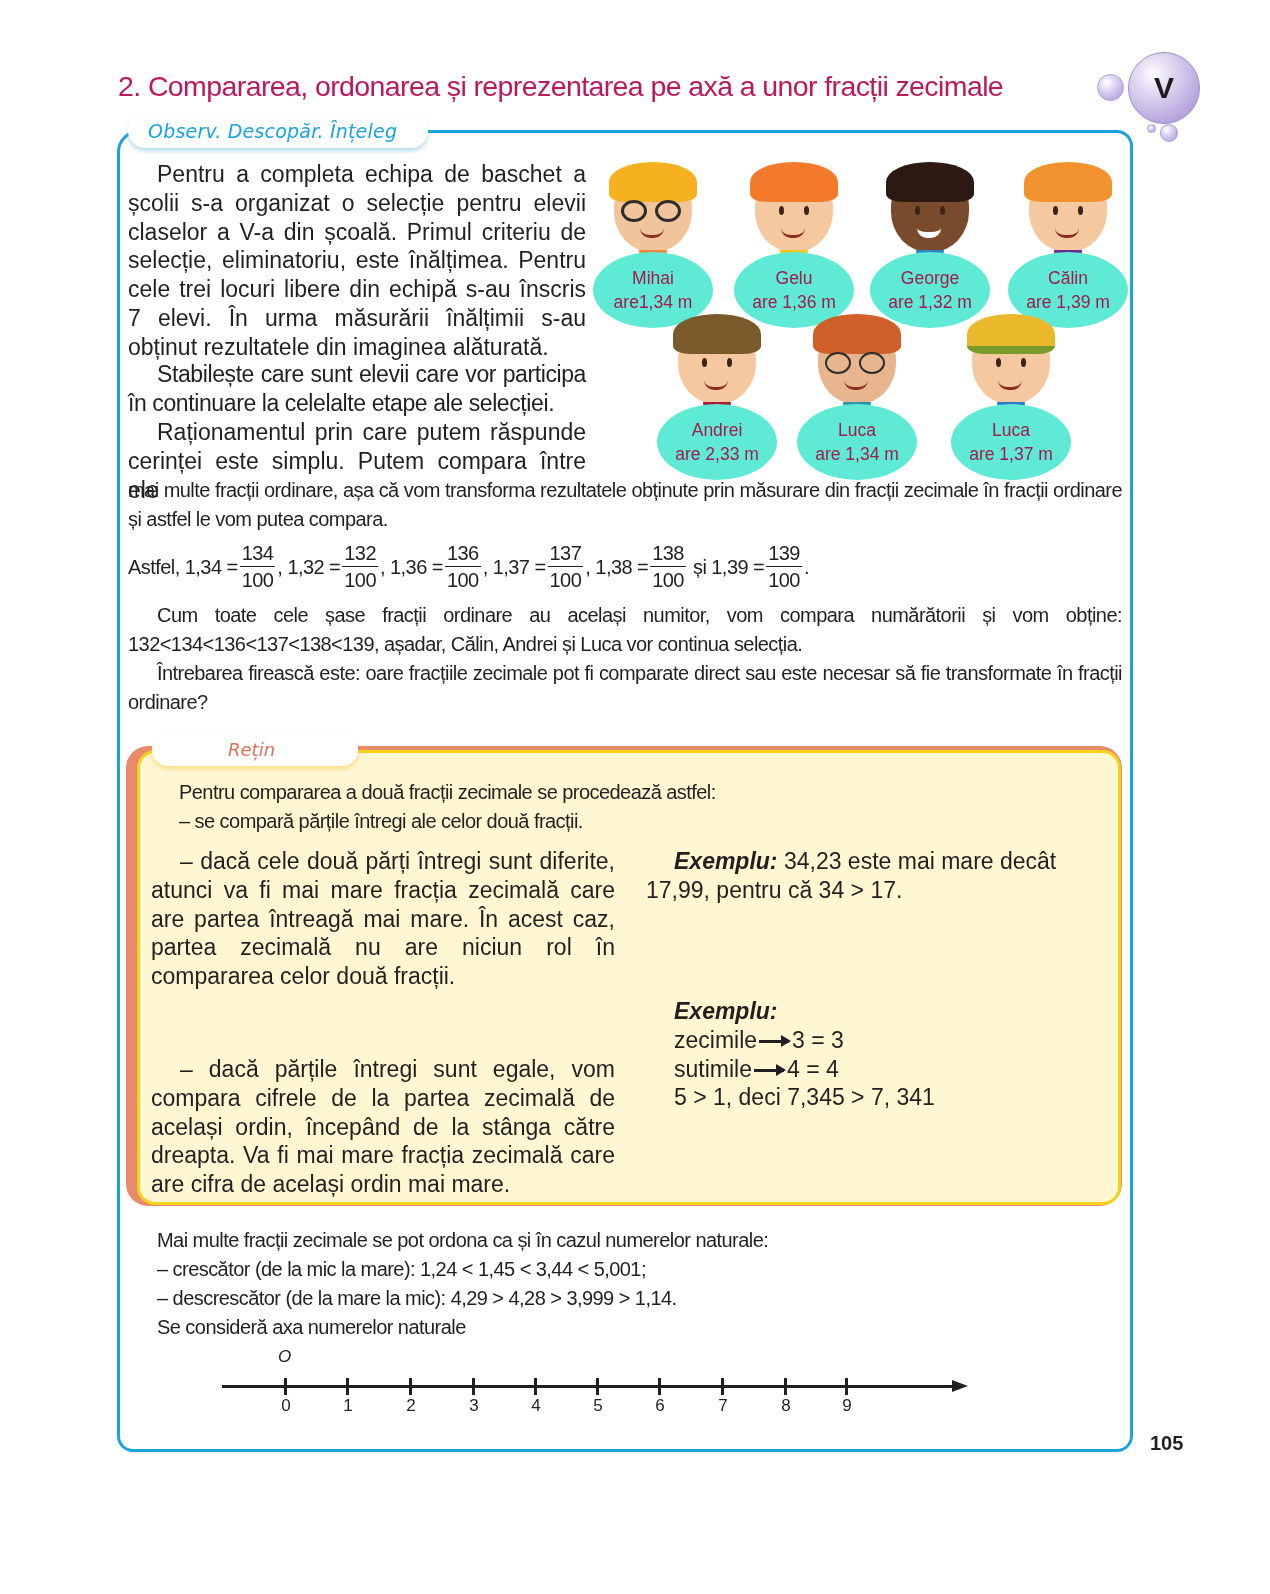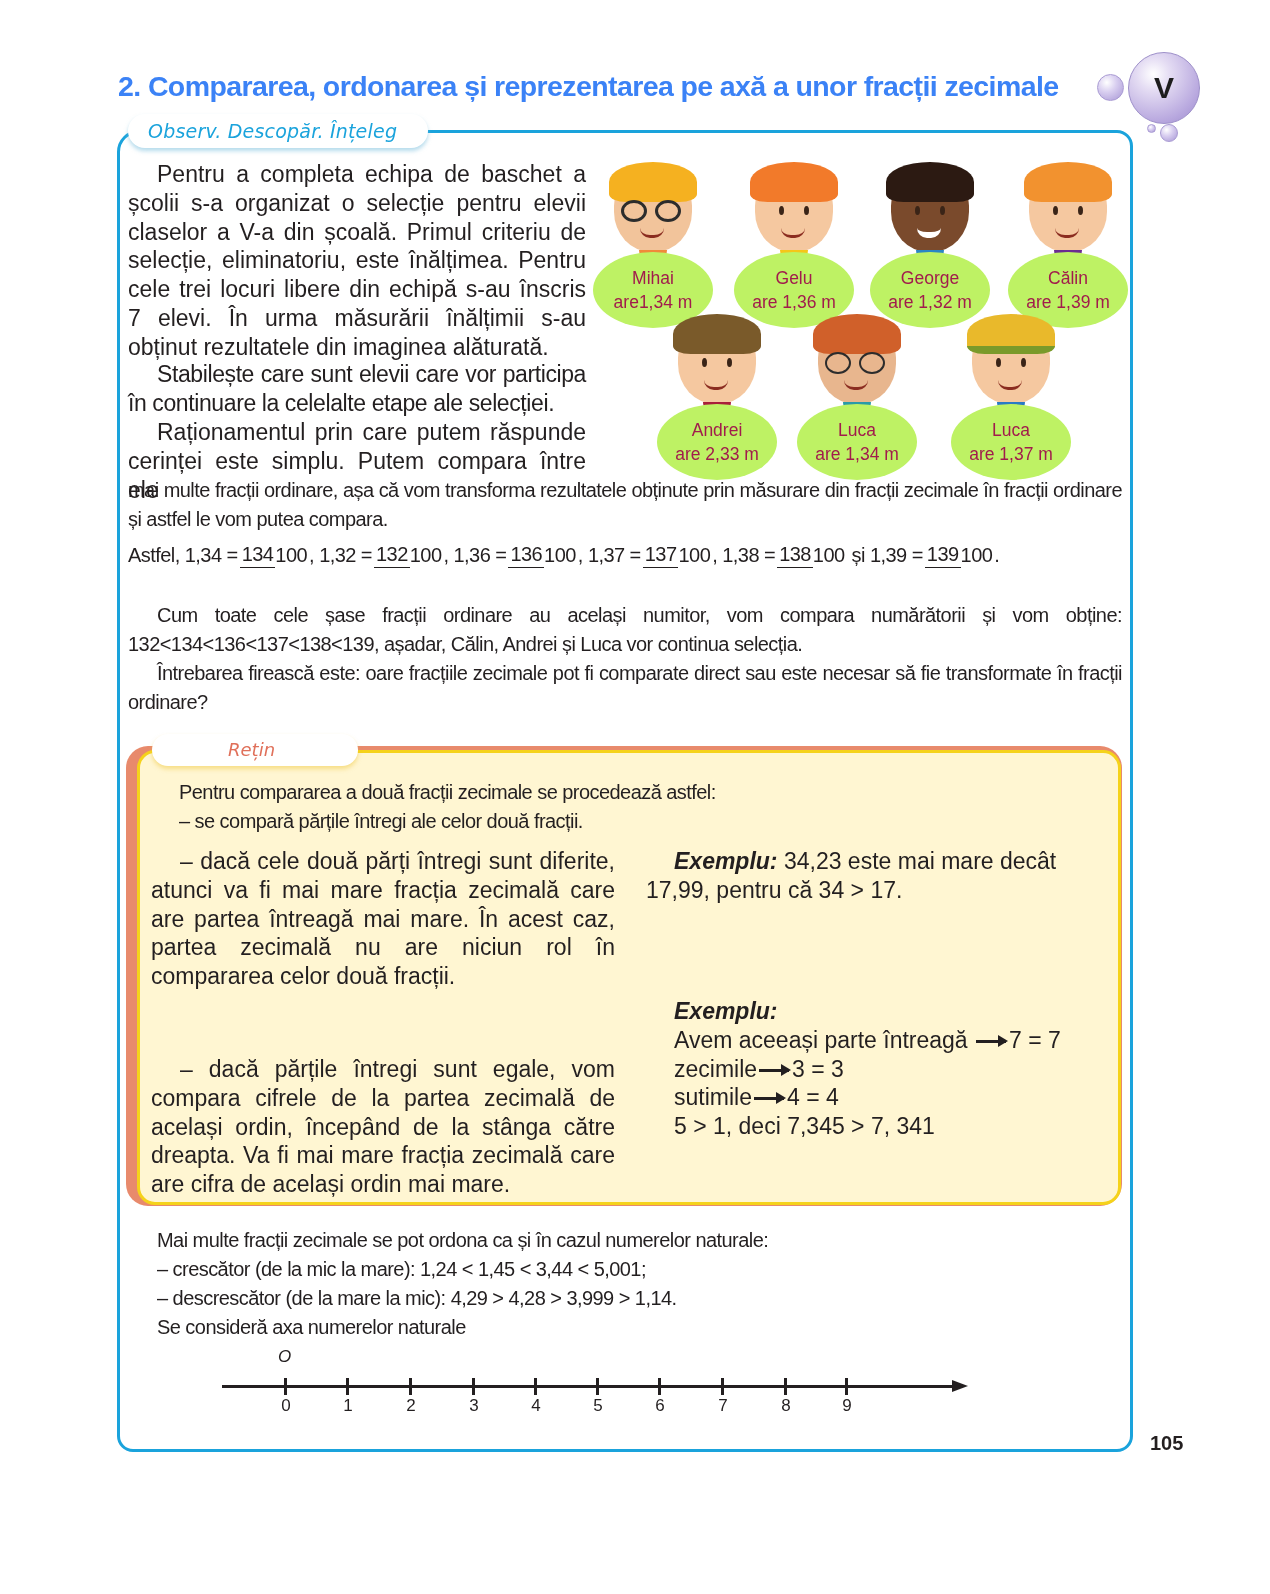--- a/index.html
+++ b/index.html
@@ -1,21 +1,21 @@
 <!DOCTYPE html>
 <html><head>
 <meta charset="utf-8">
 <style>
   * { box-sizing: border-box; margin: 0; padding: 0; }
   html, body { width: 1270px; height: 1594px; background: #ffffff; }
   body { position: relative; font-family: "Liberation Sans", "DejaVu Sans", sans-serif; color: #231f20; overflow: hidden; }
 
   .page-title {
     position: absolute; left: 118px; top: 70px;
-    font-size: 28.5px; font-weight: bold; letter-spacing: -0.6px; color: #3b82f6;
+    font-size: 28.5px; font-weight: normal; letter-spacing: -0.6px; color: #be185d;
     font-family: "Liberation Sans", sans-serif;
   }
 
   
   .bubble-big {
     position: absolute; left: 1128px; top: 52px; width: 72px; height: 72px; border-radius: 50%;
     background: radial-gradient(circle at 35% 30%, #ffffff 0%, #e4dcf3 25%, #b9a9df 70%, #9c89cd 100%);
     border: 1px solid #9d8fc9;
     display: flex; align-items: center; justify-content: center;
   }
@@ -52,25 +52,25 @@
   }
   .kid .hair {
     position: absolute; left: 16px; top: -6px; width: 88px; height: 40px; border-radius: 50% 50% 20% 20%;
   }
   .kid .eye { position: absolute; top: 38px; width: 5px; height: 9px; background: #3a2417; border-radius: 50%; }
   .kid .mouth { position: absolute; left: 47px; top: 60px; width: 24px; height: 10px; border-bottom: 3px solid #8b2d20; border-radius: 0 0 14px 14px; }
   .kid .glasses { position: absolute; top: 32px; width: 26px; height: 22px; border: 3px solid #2c2c2c; border-radius: 50%; }
   .kid .collar { position: absolute; left: 46px; top: 82px; width: 28px; height: 12px; border-radius: 0 0 12px 12px; }
   .kid .label {
     position: absolute; left: 0; top: 84px; width: 120px; height: 76px; border-radius: 50%;
-    background: #bef264; display: flex; flex-direction: column; align-items: center; justify-content: center;
+    background: #5eead4; display: flex; flex-direction: column; align-items: center; justify-content: center;
     color: #a11c4c; font-size: 17.5px; line-height: 24px;
   }
 
-  .frac { display: inline-flex; flex-direction: row; align-items: center; vertical-align: middle; margin: 0 2px; line-height: 26px; position: relative; top: -2px; }
+  .frac { display: inline-flex; flex-direction: column; align-items: center; vertical-align: middle; margin: 0 2px; line-height: 26px; position: relative; top: -2px; }
   .frac .num { border-bottom: 1.5px solid #231f20; padding: 0 2px; }
 
   
   .retin-back {
     position: absolute; left: 126px; top: 746px; width: 996px; height: 460px;
     background: #e88a6c; border-radius: 22px;
   }
   .retin-box {
     position: absolute; left: 137px; top: 750px; width: 984px; height: 455px;
     background: #fff6d2; border: 3px solid #f5d21b; border-radius: 18px;
@@ -244,21 +244,20 @@
 
 <div class="txt narrow" style="left:179px; top:778px; width:900px;">Pentru compararea a două fracții zecimale se procedează astfel:</div>
 <div class="txt narrow" style="left:179px; top:807px; width:900px;">– se compară părțile întregi ale celor două fracții.</div>
 
 <div class="txt justify" style="left:151px; top:847px; width:464px; text-indent:29px;">– dacă cele două părți întregi sunt diferite, atunci va fi mai mare fracția zecimală care are partea întreagă mai mare. În acest caz, partea zecimală nu are niciun rol în compararea celor două fracții.</div>
 <div class="txt" style="left:646px; top:847px; width:470px; text-indent:28px;"><span class="bold-it">Exemplu:</span><span> 34,23 este mai mare decât 17,99, pentru că 34 &gt; 17.</span></div>
 
 <div class="txt justify" style="left:151px; top:1055px; width:464px; text-indent:29px;">– dacă părțile întregi sunt egale, vom compara cifrele de la partea zecimală de același ordin, începând de la stânga către dreapta. Va fi mai mare fracția zecimală care are cifra de același ordin mai mare.</div>
 <div class="txt" style="left:674px; top:997px; width:440px;">
   <div class="bold-it">Exemplu:</div>
-  <div><span>Avem aceeași parte întreagă</span> <span class="arrow"></span><span>7 = 7</span></div>
   <div><span>zecimile</span><span class="arrow"></span><span>3 = 3</span></div>
   <div><span>sutimile</span><span class="arrow"></span><span>4 = 4</span></div>
   <div><span>5 &gt; 1, deci 7,345 &gt; 7, 341</span></div>
 </div>
 
 <div class="txt narrow" style="left:157px; top:1226px; width:950px;">Mai multe fracții zecimale se pot ordona ca și în cazul numerelor naturale:</div>
 <div class="txt narrow" style="left:157px; top:1255px; width:950px;">– crescător (de la mic la mare): 1,24 &lt; 1,45 &lt; 3,44 &lt; 5,001;</div>
 <div class="txt narrow" style="left:157px; top:1284px; width:950px;">– descrescător (de la mare la mic):  4,29 &gt; 4,28 &gt; 3,999 &gt; 1,14.</div>
 <div class="txt narrow" style="left:157px; top:1313px; width:950px;">Se consideră axa numerelor naturale</div>
 

